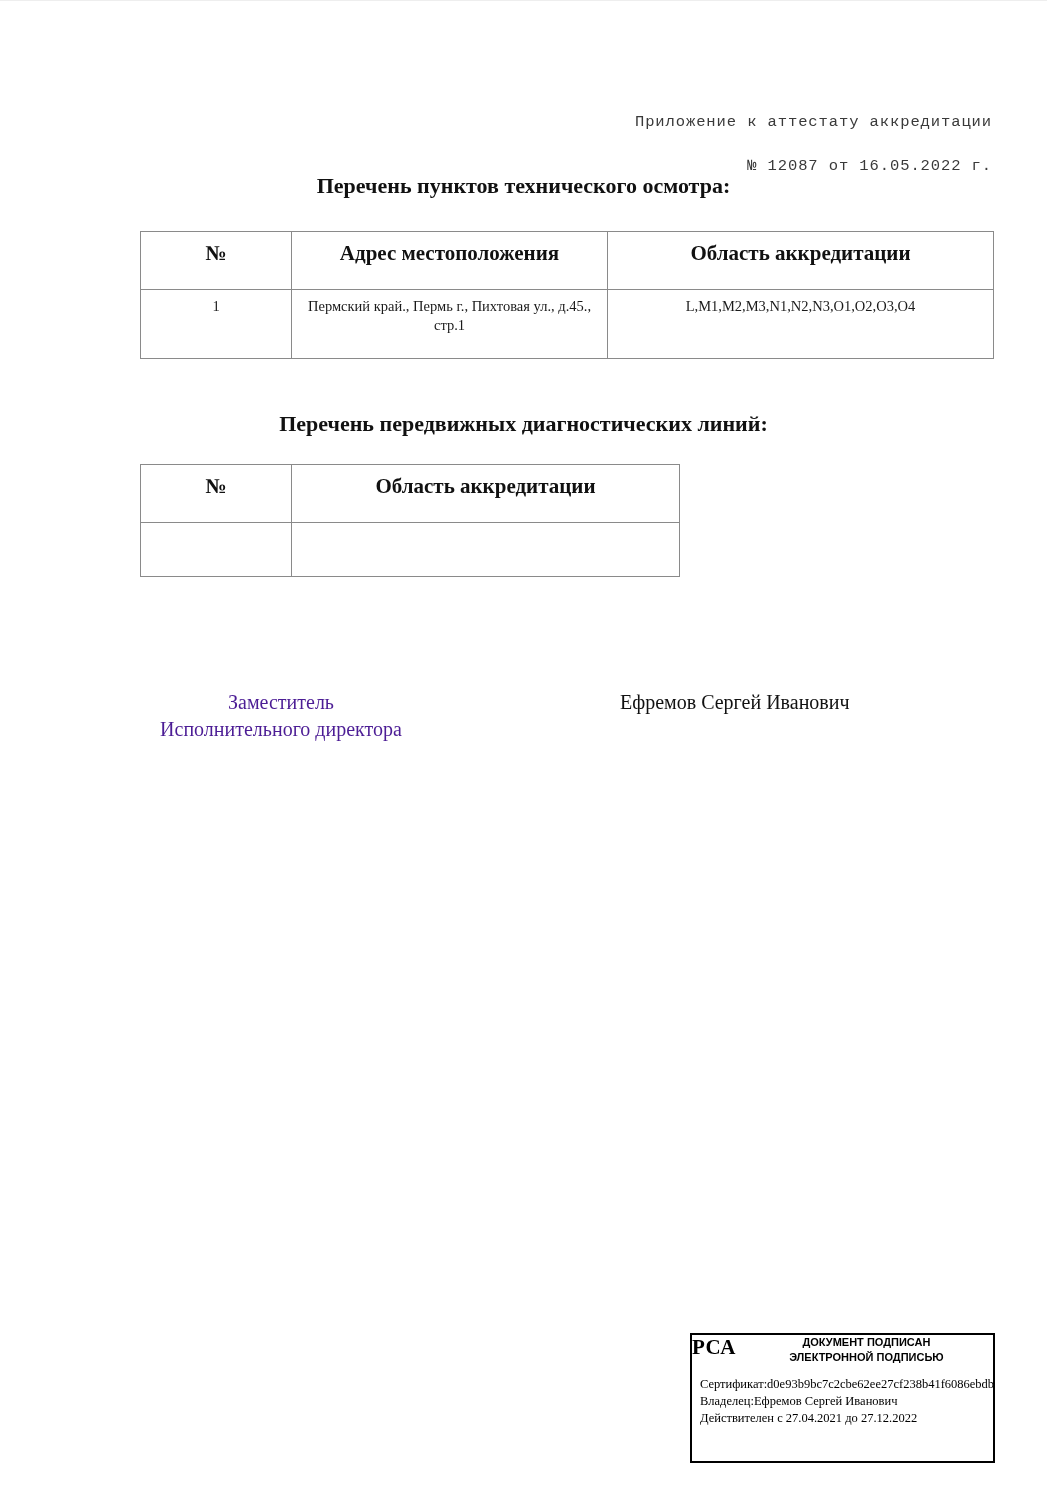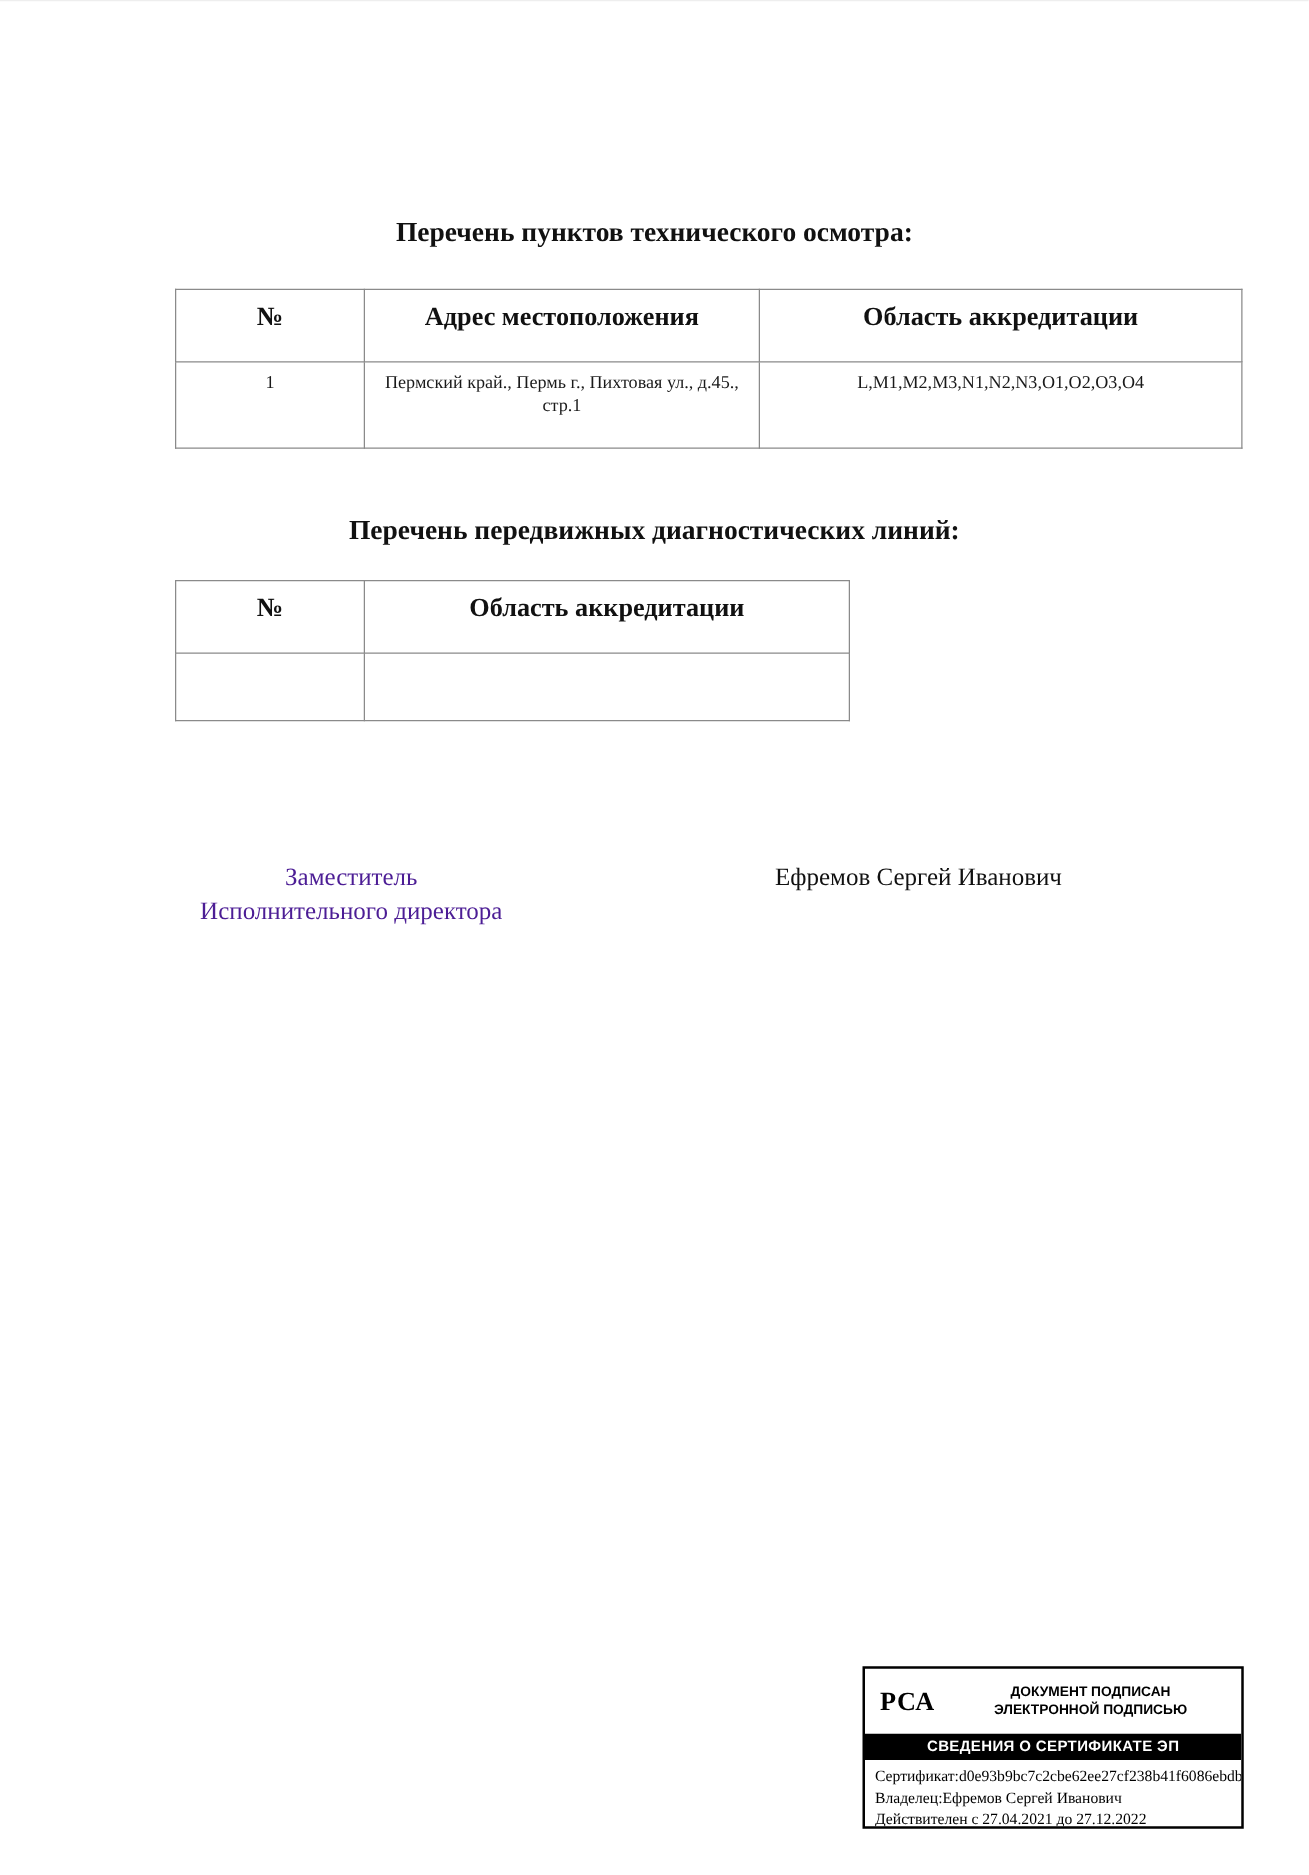--- a/index.html
+++ b/index.html
@@ -124,24 +124,23 @@
     top: 1332px;
     width: 305px;
     height: 130px;
     border: 2px solid #000000;
     background: #ffffff;
     box-sizing: border-box;
     font-family: "Liberation Sans", "DejaVu Sans", sans-serif;
     overflow: hidden;
   }
   .stamp-top {
-    height: 52px;
+    height: 36px;
     display: flex;
-    align-items: center;
-    padding-left: 12px;
+    align-items: flex-start;
     box-sizing: border-box;
   }
   .stamp-logo {
     font-family: "Liberation Serif", "DejaVu Serif", serif;
     font-weight: bold;
     font-size: 21px;
     letter-spacing: 0.5px;
     color: #000000;
     margin-right: 10px;
     white-space: nowrap;
@@ -171,20 +170,24 @@
     line-height: 17px;
     color: #000000;
     white-space: nowrap;
   }
 </style>
 </head>
 <body>
 
 <div class="page">
 
+  <div class="doc-header">
+    <span>Приложение к аттестату аккредитации</span>
+    <span class="line2">№ 12087 от 16.05.2022 г.</span>
+  </div>
 
   <div class="section-title" id="title-stations">Перечень пунктов технического осмотра:</div>
 
   <table class="doc-table" id="table-stations">
     <tbody>
       <tr class="head-row">
         <td class="c-num">
           <div class="th-cell">№</div>
         </td>
         <td class="c-addr">
@@ -235,21 +238,20 @@
   <div class="sign-name">Ефремов Сергей Иванович</div>
 
   <div class="stamp">
     <div class="stamp-top">
       <div class="stamp-logo">РСА</div>
       <div class="stamp-headline">
         <div>ДОКУМЕНТ ПОДПИСАН</div>
         <div>ЭЛЕКТРОННОЙ ПОДПИСЬЮ</div>
       </div>
     </div>
-    <div class="stamp-bar">СВЕДЕНИЯ О СЕРТИФИКАТЕ ЭП</div>
     <div class="stamp-body">
       <div>Сертификат:d0e93b9bc7c2cbe62ee27cf238b41f6086ebdbcd</div>
       <div>Владелец:Ефремов Сергей Иванович</div>
       <div>Действителен с 27.04.2021 до 27.12.2022</div>
     </div>
   </div>
 
 </div>
 
 </body></html>

